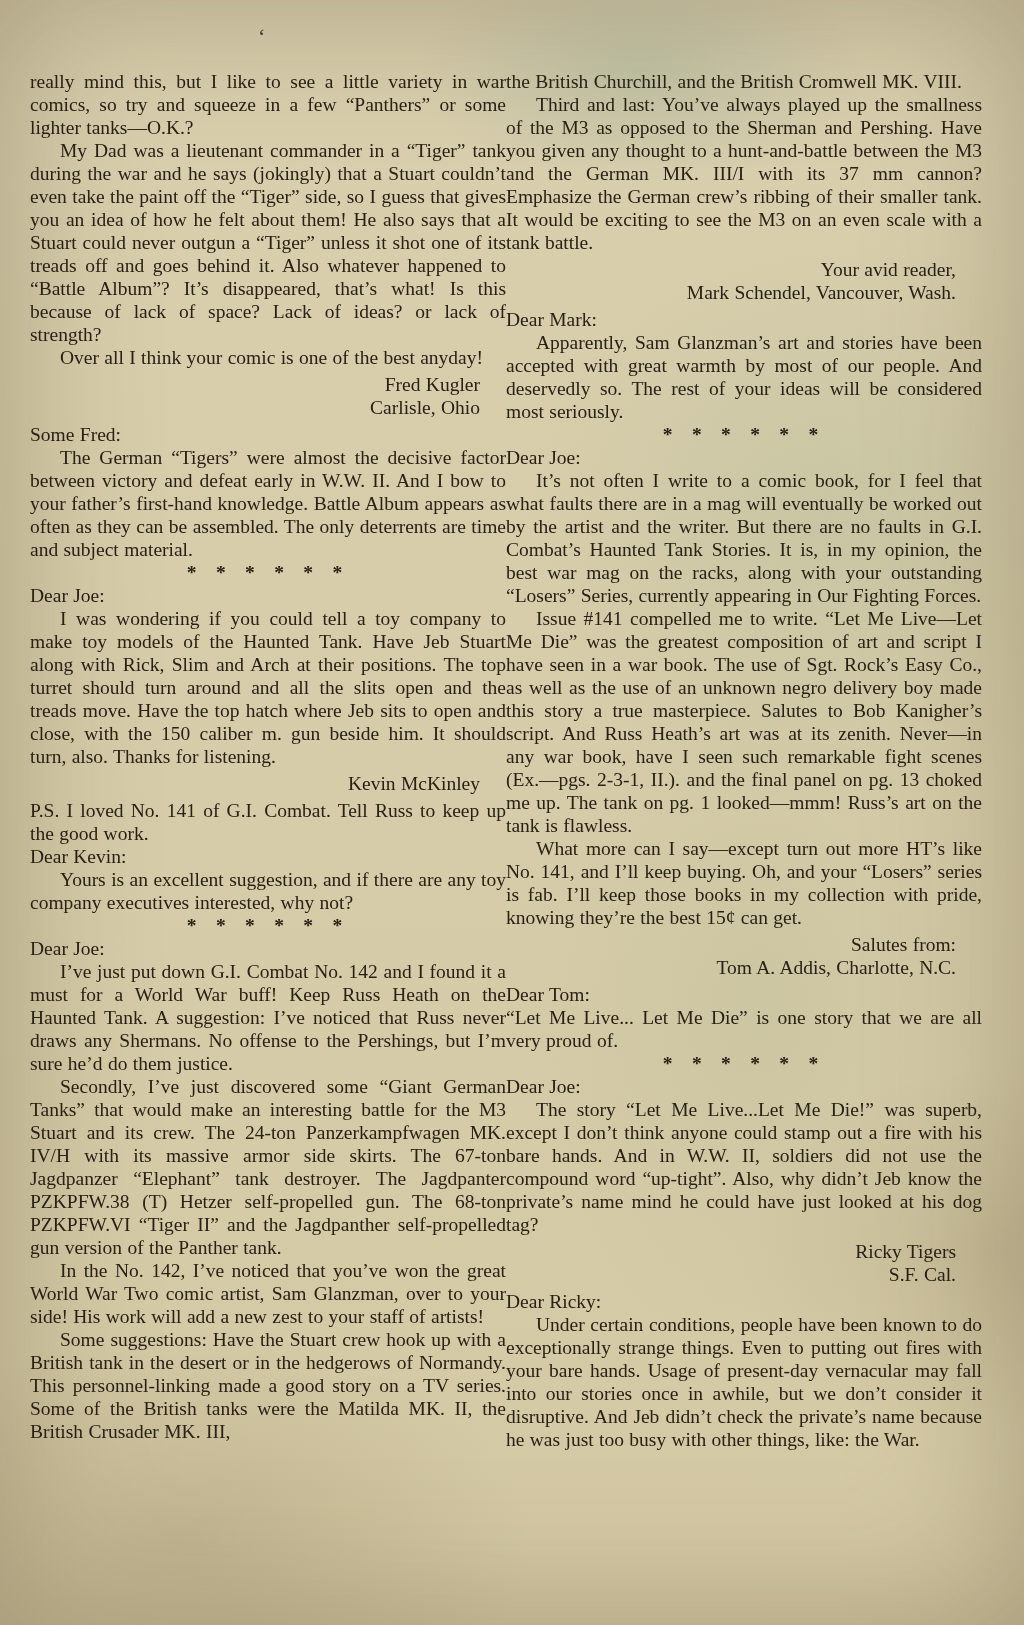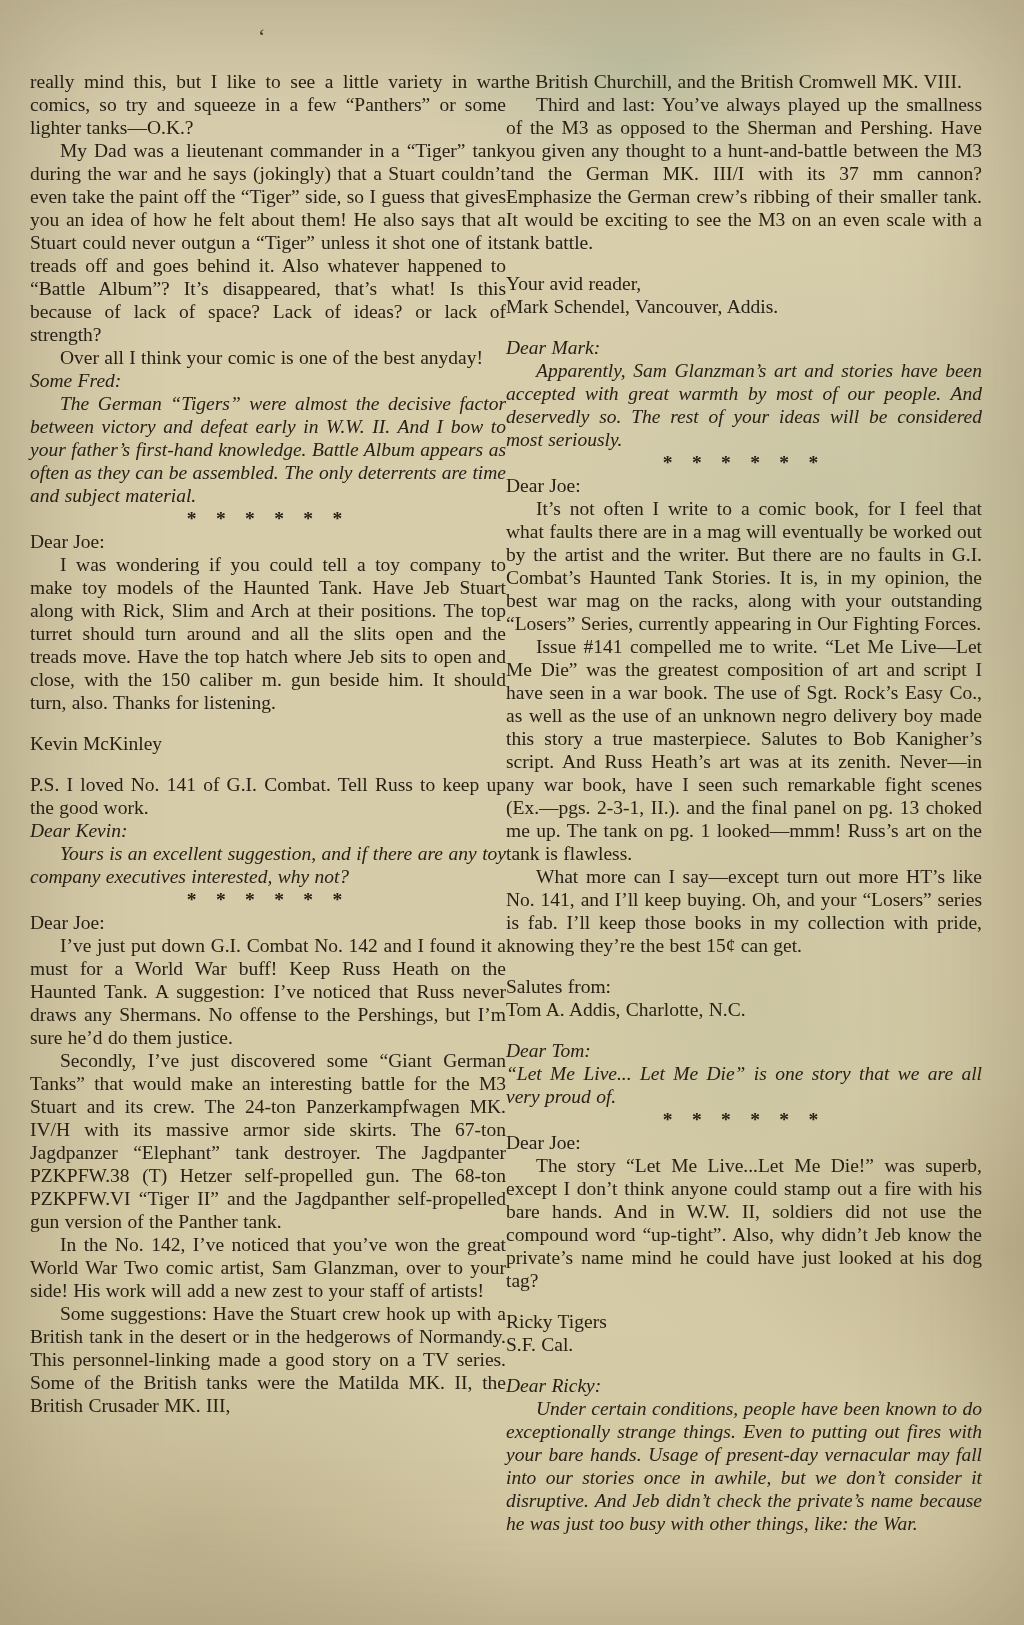--- a/index.html
+++ b/index.html
@@ -26,52 +26,56 @@
   }
   .column {
     flex: 1 1 0;
     font-size: 19.5px;
     line-height: 23px;
     word-spacing: 0.5px;
   }
   .column p { margin: 0; }
   .paragraph, .reply { text-align: justify; }
   .indent { text-indent: 30px; }
-  .italic, .reply { font-style: italic; }
+  .italic, .reply { }
   .salutation { margin-top: 3px; }
   .separator {
     margin: 3px 0;
     text-align: center;
     letter-spacing: 7px;
     font-weight: bold;
   }
   .signature {
-    text-align: left;
+    text-align: right;
     padding-right: 26px;
-    margin: 18px 0;
+    margin: 4px 0;
     font-family: Liberation Serif, serif;
   }
   .tick {
     position: absolute;
     left: 258px;
     top: 24px;
     font-size: 22px;
     color: rgba(42,32,20,0.85);
   }
 </style>
 </head>
 <body>
 
 <div class="page">
   <span class="tick">‘</span>
   <div class="columns">
     <div class="column">
         <p class="paragraph">really mind this, but I like to see a little variety in war comics, so try and squeeze in a few “Panthers” or some lighter tanks—O.K.?</p>
         <p class="paragraph indent">My Dad was a lieutenant commander in a “Tiger” tank during the war and he says (jokingly) that a Stuart couldn’t even take the paint off the “Tiger” side, so I guess that gives you an idea of how he felt about them! He also says that a Stuart could never outgun a “Tiger” unless it shot one of its treads off and goes behind it. Also whatever happened to “Battle Album”? It’s disappeared, that’s what! Is this because of lack of space? Lack of ideas? or lack of strength?</p>
         <p class="paragraph indent">Over all I think your comic is one of the best anyday!</p>
+        <div class="signature">
+          <div>Fred Kugler</div>
+          <div>Carlisle, Ohio</div>
+        </div>
         <p class="salutation italic">Some Fred:</p>
         <p class="reply indent italic">The German “Tigers” were almost the decisive factor between victory and defeat early in W.W. II. And I bow to your father’s first-hand knowledge. Battle Album appears as often as they can be assembled. The only deterrents are time and subject material.</p>
         <p class="separator">* * * * * *</p>
         <p class="salutation">Dear Joe:</p>
         <p class="paragraph indent">I was wondering if you could tell a toy company to make toy models of the Haunted Tank. Have Jeb Stuart along with Rick, Slim and Arch at their positions. The top turret should turn around and all the slits open and the treads move. Have the top hatch where Jeb sits to open and close, with the 150 caliber m. gun beside him. It should turn, also. Thanks for listening.</p>
         <div class="signature">
           <div>Kevin McKinley</div>
         </div>
         <p class="paragraph">P.S. I loved No. 141 of G.I. Combat. Tell Russ to keep up the good work.</p>
         <p class="salutation italic">Dear Kevin:</p>
@@ -81,21 +85,21 @@
         <p class="paragraph indent">I’ve just put down G.I. Combat No. 142 and I found it a must for a World War buff! Keep Russ Heath on the Haunted Tank. A suggestion: I’ve noticed that Russ never draws any Shermans. No offense to the Pershings, but I’m sure he’d do them justice.</p>
         <p class="paragraph indent">Secondly, I’ve just discovered some “Giant German Tanks” that would make an interesting battle for the M3 Stuart and its crew. The 24-ton Panzerkampfwagen MK. IV/H with its massive armor side skirts. The 67-ton Jagdpanzer “Elephant” tank destroyer. The Jagdpanter PZKPFW.38 (T) Hetzer self-propelled gun. The 68-ton PZKPFW.VI “Tiger II” and the Jagdpanther self-propelled gun version of the Panther tank.</p>
         <p class="paragraph indent">In the No. 142, I’ve noticed that you’ve won the great World War Two comic artist, Sam Glanzman, over to your side! His work will add a new zest to your staff of artists!</p>
         <p class="paragraph indent">Some suggestions: Have the Stuart crew hook up with a British tank in the desert or in the hedgerows of Normandy. This personnel-linking made a good story on a TV series. Some of the British tanks were the Matilda MK. II, the British Crusader MK. III,</p>
       </div>
     <div class="column">
         <p class="paragraph">the British Churchill, and the British Cromwell MK. VIII.</p>
         <p class="paragraph indent">Third and last: You’ve always played up the smallness of the M3 as opposed to the Sherman and Pershing. Have you given any thought to a hunt-and-battle between the M3 and the German MK. III/I with its 37 mm cannon? Emphasize the German crew’s ribbing of their smaller tank. It would be exciting to see the M3 on an even scale with a tank battle.</p>
         <div class="signature">
           <div>Your avid reader,</div>
-          <div>Mark Schendel, Vancouver, Addis.</div>
+          <div>Mark Schendel, Vancouver, Wash.</div>
         </div>
         <p class="salutation italic">Dear Mark:</p>
         <p class="reply indent italic">Apparently, Sam Glanzman’s art and stories have been accepted with great warmth by most of our people. And deservedly so. The rest of your ideas will be considered most seriously.</p>
         <p class="separator">* * * * * *</p>
         <p class="salutation">Dear Joe:</p>
         <p class="paragraph indent">It’s not often I write to a comic book, for I feel that what faults there are in a mag will eventually be worked out by the artist and the writer. But there are no faults in G.I. Combat’s Haunted Tank Stories. It is, in my opinion, the best war mag on the racks, along with your outstanding “Losers” Series, currently appearing in Our Fighting Forces.</p>
         <p class="paragraph indent">Issue #141 compelled me to write. “Let Me Live—Let Me Die” was the greatest composition of art and script I have seen in a war book. The use of Sgt. Rock’s Easy Co., as well as the use of an unknown negro delivery boy made this story a true masterpiece. Salutes to Bob Kanigher’s script. And Russ Heath’s art was at its zenith. Never—in any war book, have I seen such remarkable fight scenes (Ex.—pgs. 2-3-1, II.). and the final panel on pg. 13 choked me up. The tank on pg. 1 looked—mmm! Russ’s art on the tank is flawless.</p>
         <p class="paragraph indent">What more can I say—except turn out more HT’s like No. 141, and I’ll keep buying. Oh, and your “Losers” series is fab. I’ll keep those books in my collection with pride, knowing they’re the best 15¢ can get.</p>
         <div class="signature">
           <div>Salutes from:</div>

